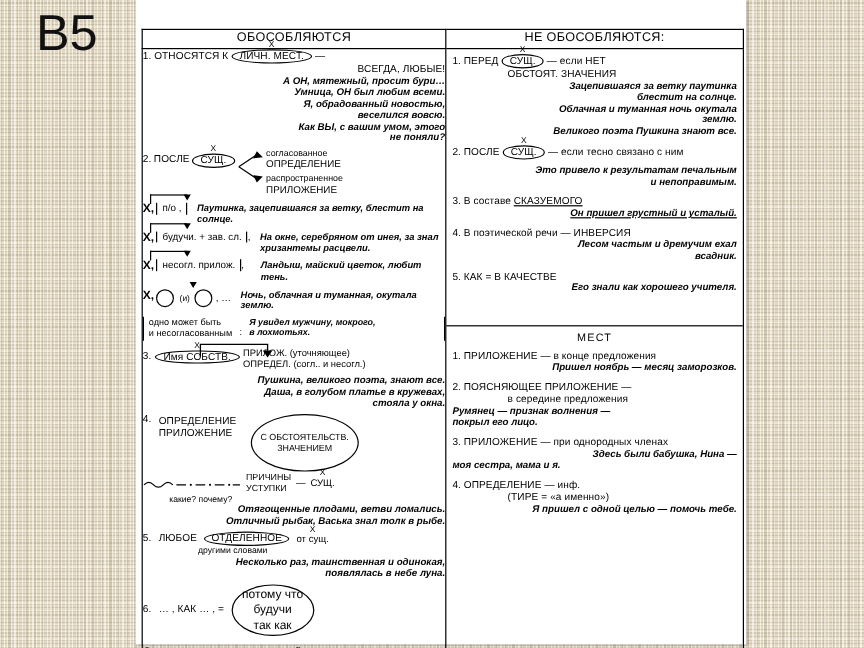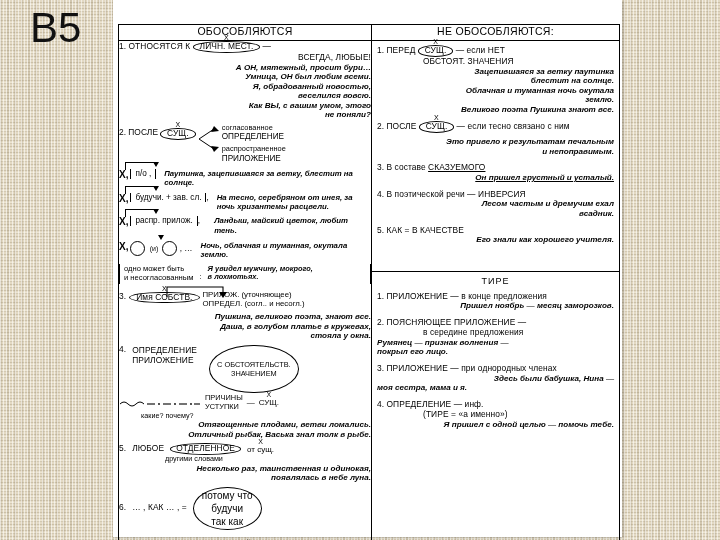--- a/index.html
+++ b/index.html
@@ -163,28 +163,28 @@
             <span class="bars">п/о ,</span>
             <span class="ex">Паутинка, зацепившаяся за ветку, блестит на солнце.</span>
           </div>
 
           <div class="formula">
             <span class="hook"></span>
             <span class="arrowdown"></span>
             <span class="fx">X,</span>
             <span class="bars">будучи. + зав. сл.</span>
             <span style="font-size:8.2px">,</span>
-            <span class="ex">На тесно, серебряном от инея, за ночь хризантемы расцвели.</span>
+            <span class="ex">На окне, серебряном от инея, за знал хризантемы расцвели.</span>
           </div>
 
           <div class="formula">
             <span class="hook"></span>
             <span class="arrowdown"></span>
             <span class="fx">X,</span>
-            <span class="bars">распр. прилож.</span>
+            <span class="bars">несогл. прилож.</span>
             <span style="font-size:8.2px">,</span>
             <span class="ex" style="margin-left:14px">Ландыш, майский цветок, любит тень.</span>
           </div>
 
           <div class="formula" style="margin-top:6px">
             <span class="fx">X,</span>
             <span style="font-size:8.2px;position:relative;white-space:nowrap">
               <span class="circ"></span>
               <span style="font-size:7px">&nbsp;(и)&nbsp;</span>
               <span class="circ"></span>
@@ -346,21 +346,21 @@
 
           <div class="r-item" style="margin-top:7px">
             <span class="caps">5.</span>
             <span class="caps">КАК = В КАЧЕСТВЕ</span>
             <span class="indent ital">Его знали как хорошего учителя.</span>
           </div>
 
         </div>
 
         <div class="sub-divider" style="margin-top:19px">
-          <div class="tire-head">ТИРЕ</div>
+          <div class="tire-head">МЕСТ</div>
           <div style="padding:0 5px">
 
             <div class="r-item">
               <span class="caps">1.</span>
               <span class="caps">ПРИЛОЖЕНИЕ — в конце предложения</span>
               <span class="indent ital">Пришел ноябрь — месяц заморозков.</span>
             </div>
 
             <div class="r-item" style="margin-top:7px">
               <span class="caps">2.</span>

